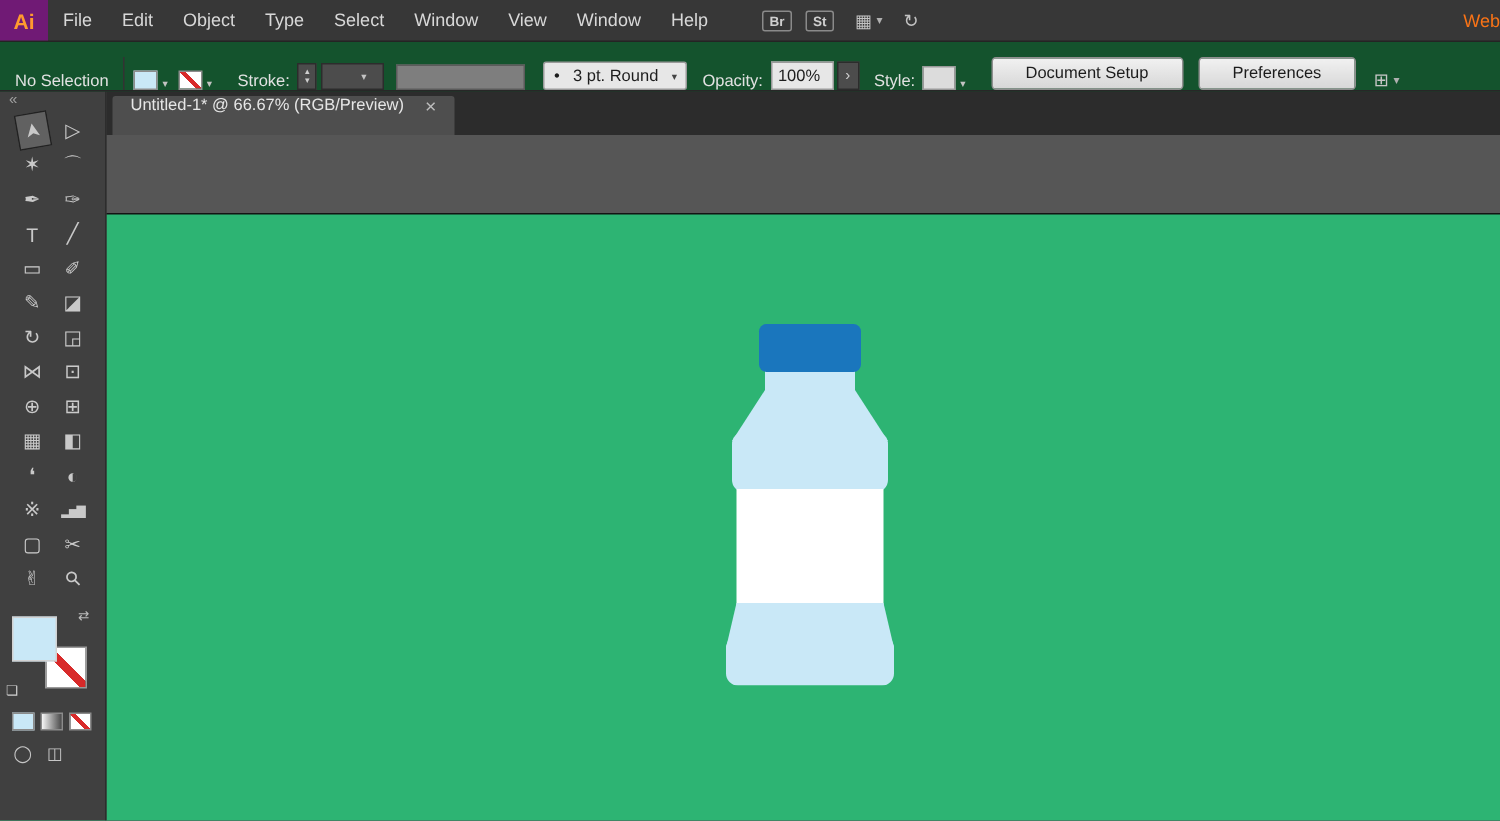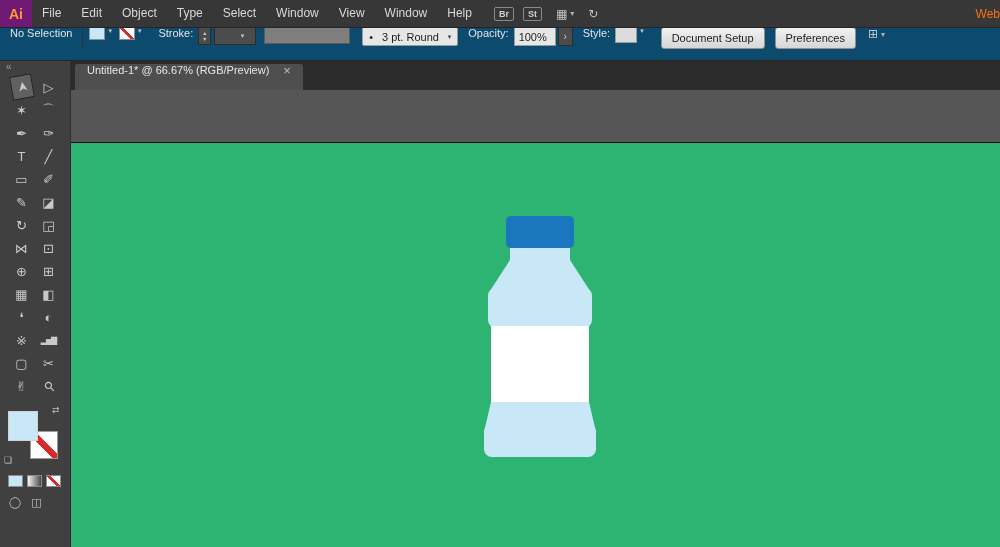--- a/index.html
+++ b/index.html
@@ -7,28 +7,28 @@
        font-family:"Liberation Sans","DejaVu Sans",sans-serif;-webkit-font-smoothing:antialiased}
 
   
   .menubar{position:absolute;top:0;left:0;right:0;height:27px;background:#373737;
            border-bottom:1px solid #242424;display:flex;align-items:center;z-index:6}
   .logo{width:32px;height:27px;display:flex;align-items:center;justify-content:center;
         background:#701a75;color:#ff9a2e;font-weight:bold;font-size:14px}
   .menu-item{color:#d8d8d8;font-size:12px;padding:0 10px;line-height:27px;cursor:default}
   .mini-btn{border:1px solid #8a8a8a;color:#cfcfcf;font-size:9px;font-weight:bold;
             padding:1px 4px;border-radius:2px;margin-left:9px}
-  .first-mini{margin-left:12px}
+  .first-mini{margin-left:26px}
   .bar-icon{color:#c2c2c2;font-size:12px;margin-left:14px}
   .caret{color:#b0b0b0;font-size:8px;margin-left:3px}
   .workspace{margin-left:auto;margin-right:0;color:#f97316;font-size:12px}
 
   
-  .controlbar{position:absolute;top:27px;left:0;right:0;height:33px;background:#0c4a6e;
-              border-bottom:1px solid #272727;display:flex;align-items:flex-start;
+  .controlbar{position:absolute;top:27px;left:0;right:0;height:33px;background:#14532d;
+              border-bottom:1px solid #272727;display:flex;align-items:flex-end;
               font-size:11px;color:#e2e2e2;z-index:5}
   .status{padding:0 10px;white-space:nowrap}
   .vsep{width:1px;height:22px;background:#333;margin-right:6px}
   .swatch{width:16px;height:13px;border:1px solid #8d8d8d;box-sizing:border-box}
   .slash{background:linear-gradient(45deg,#fff 42%,#d82a2a 42%,#d82a2a 58%,#fff 58%)}
   .caret-sm{font-size:7px;color:#c3c3c3;margin:0 7px 0 3px}
   .lbl{margin:0 5px 0 10px;white-space:nowrap}
   .stepper{width:13px;height:18px;background:#4c4c4c;border:1px solid #2c2c2c;display:flex;
            flex-direction:column;align-items:center;justify-content:center;font-size:6px;
            color:#cfcfcf;line-height:6px;box-sizing:border-box}
@@ -40,21 +40,21 @@
               display:flex;align-items:center;padding:0 6px;border-radius:2px;box-sizing:border-box}
   .brush{margin-left:12px;width:96px;justify-content:space-between}
   .brush .dk{color:#444;font-size:7px}
   .opacity-input{width:42px;height:19px;background:#e7e7e7;border:1px solid #9a9a9a;
                  font-size:11px;color:#1d1d1d;padding:0 4px;box-sizing:border-box;
                  font-family:"Liberation Sans",sans-serif}
   .more-btn{width:15px;height:19px;background:#4c4c4c;border:1px solid #2c2c2c;color:#cfcfcf;
             display:flex;align-items:center;justify-content:center;font-size:10px;
             box-sizing:border-box;margin-left:2px}
   .style-swatch{width:20px;height:14px;background:#dcdcdc;border:1px solid #9a9a9a}
-  .btn{height:20px;padding:0 10px;background:linear-gradient(#f1f1f1,#d7d7d7);
+  .btn{height:20px;padding:0 22px;background:linear-gradient(#f1f1f1,#d7d7d7);
        border:1px solid #8f8f8f;border-radius:3px;color:#1c1c1c;display:flex;
        align-items:center;font-size:11px;margin-left:10px;white-space:nowrap}
   .align-cluster{margin-left:12px;color:#c6c6c6;font-size:12px;display:flex;align-items:center}
 
   
   .toolbar{position:absolute;left:0;top:60px;bottom:0;width:70px;background:#404040;
            border-right:1px solid #2d2d2d;z-index:4}
   .tb-head{height:14px;color:#9f9f9f;font-size:10px;padding-left:6px;line-height:13px}
   .tools{display:grid;grid-template-columns:1fr 1fr;justify-items:center;row-gap:1px;padding:2px 8px 0}
   .tool{width:24px;height:22px;display:flex;align-items:center;justify-content:center;

